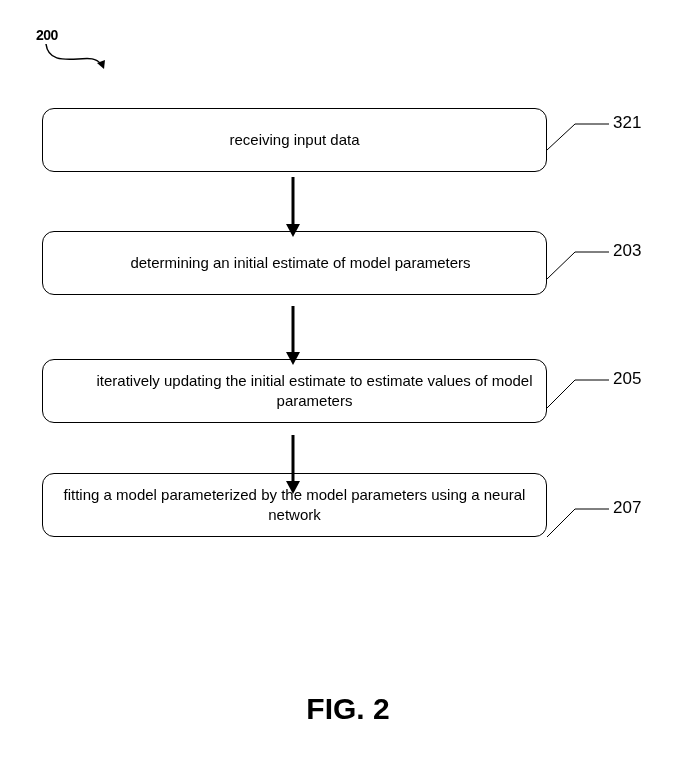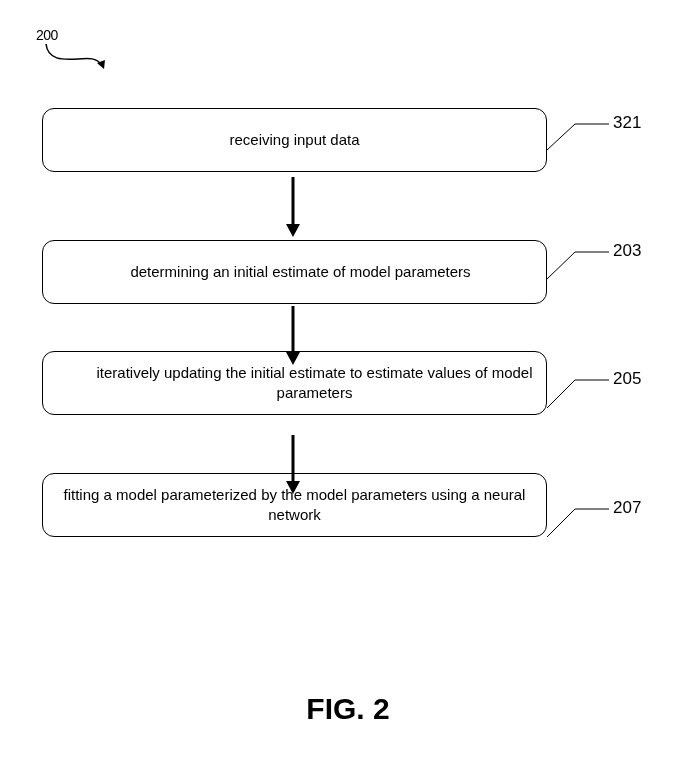--- a/index.html
+++ b/index.html
@@ -1,17 +1,17 @@
 <!DOCTYPE html>
 <html><head>
 <meta charset="utf-8">
 <style>
   html, body { margin: 0; padding: 0; background: #ffffff; }
   body { width: 676px; height: 771px; position: relative; overflow: hidden; font-family: "Liberation Sans", sans-serif; color: #000; }
-  .fig-ref { position: absolute; left: 36px; top: 27px; font-size: 14px; font-weight: normal; letter-spacing: -0.5px; }
+  .fig-ref { position: absolute; left: 36px; top: 27px; font-size: 14px; font-weight: bold; letter-spacing: -0.5px; }
   .box {
     position: absolute; left: 42px; width: 505px; height: 64px;
     border: 1.5px solid #000; border-radius: 12px; box-sizing: border-box;
     display: flex; align-items: center; justify-content: center; text-align: center;
     font-size: 15px; line-height: 20px; padding: 0 8px;
   }
   .ref { position: absolute; left: 613px; font-size: 17px; }
   .fig-caption { position: absolute; left: 0; width: 642px; top: 692px; text-align: center; font-size: 30px; font-weight: bold; margin-left: 27px; }
   svg.overlay { position: absolute; left: 0; top: 0; }
 </style>
@@ -41,26 +41,26 @@
   <path d="M547,279 L575,252 L609,252" fill="none" stroke="#000" stroke-width="1"></path>
   <path d="M547,408 L575,380 L609,380" fill="none" stroke="#000" stroke-width="1"></path>
   <path d="M547,537 L575,509 L609,509" fill="none" stroke="#000" stroke-width="1"></path>
 </svg>
 
 <div class="box" style="top:108px;">
   <span>receiving input data</span>
 </div>
 <div class="ref" style="top:113px;">321</div>
 
-<div class="box" style="top:240px;padding-left:20px;">
+<div class="box" style="top:231px;padding-left:20px;">
   <span>determining an initial estimate of model parameters</span>
 </div>
 <div class="ref" style="top:241px;">203</div>
 
-<div class="box" style="top:351px;padding-left:48px;">
+<div class="box" style="top:359px;padding-left:48px;">
   <span>iteratively updating the initial estimate to estimate values of model parameters</span>
 </div>
 <div class="ref" style="top:369px;">205</div>
 
 <div class="box" style="top:473px;">
   <span>fitting a model parameterized by the model parameters using a neural network</span>
 </div>
 <div class="ref" style="top:498px;">207</div>
 
 <div class="fig-caption">FIG. 2</div>

